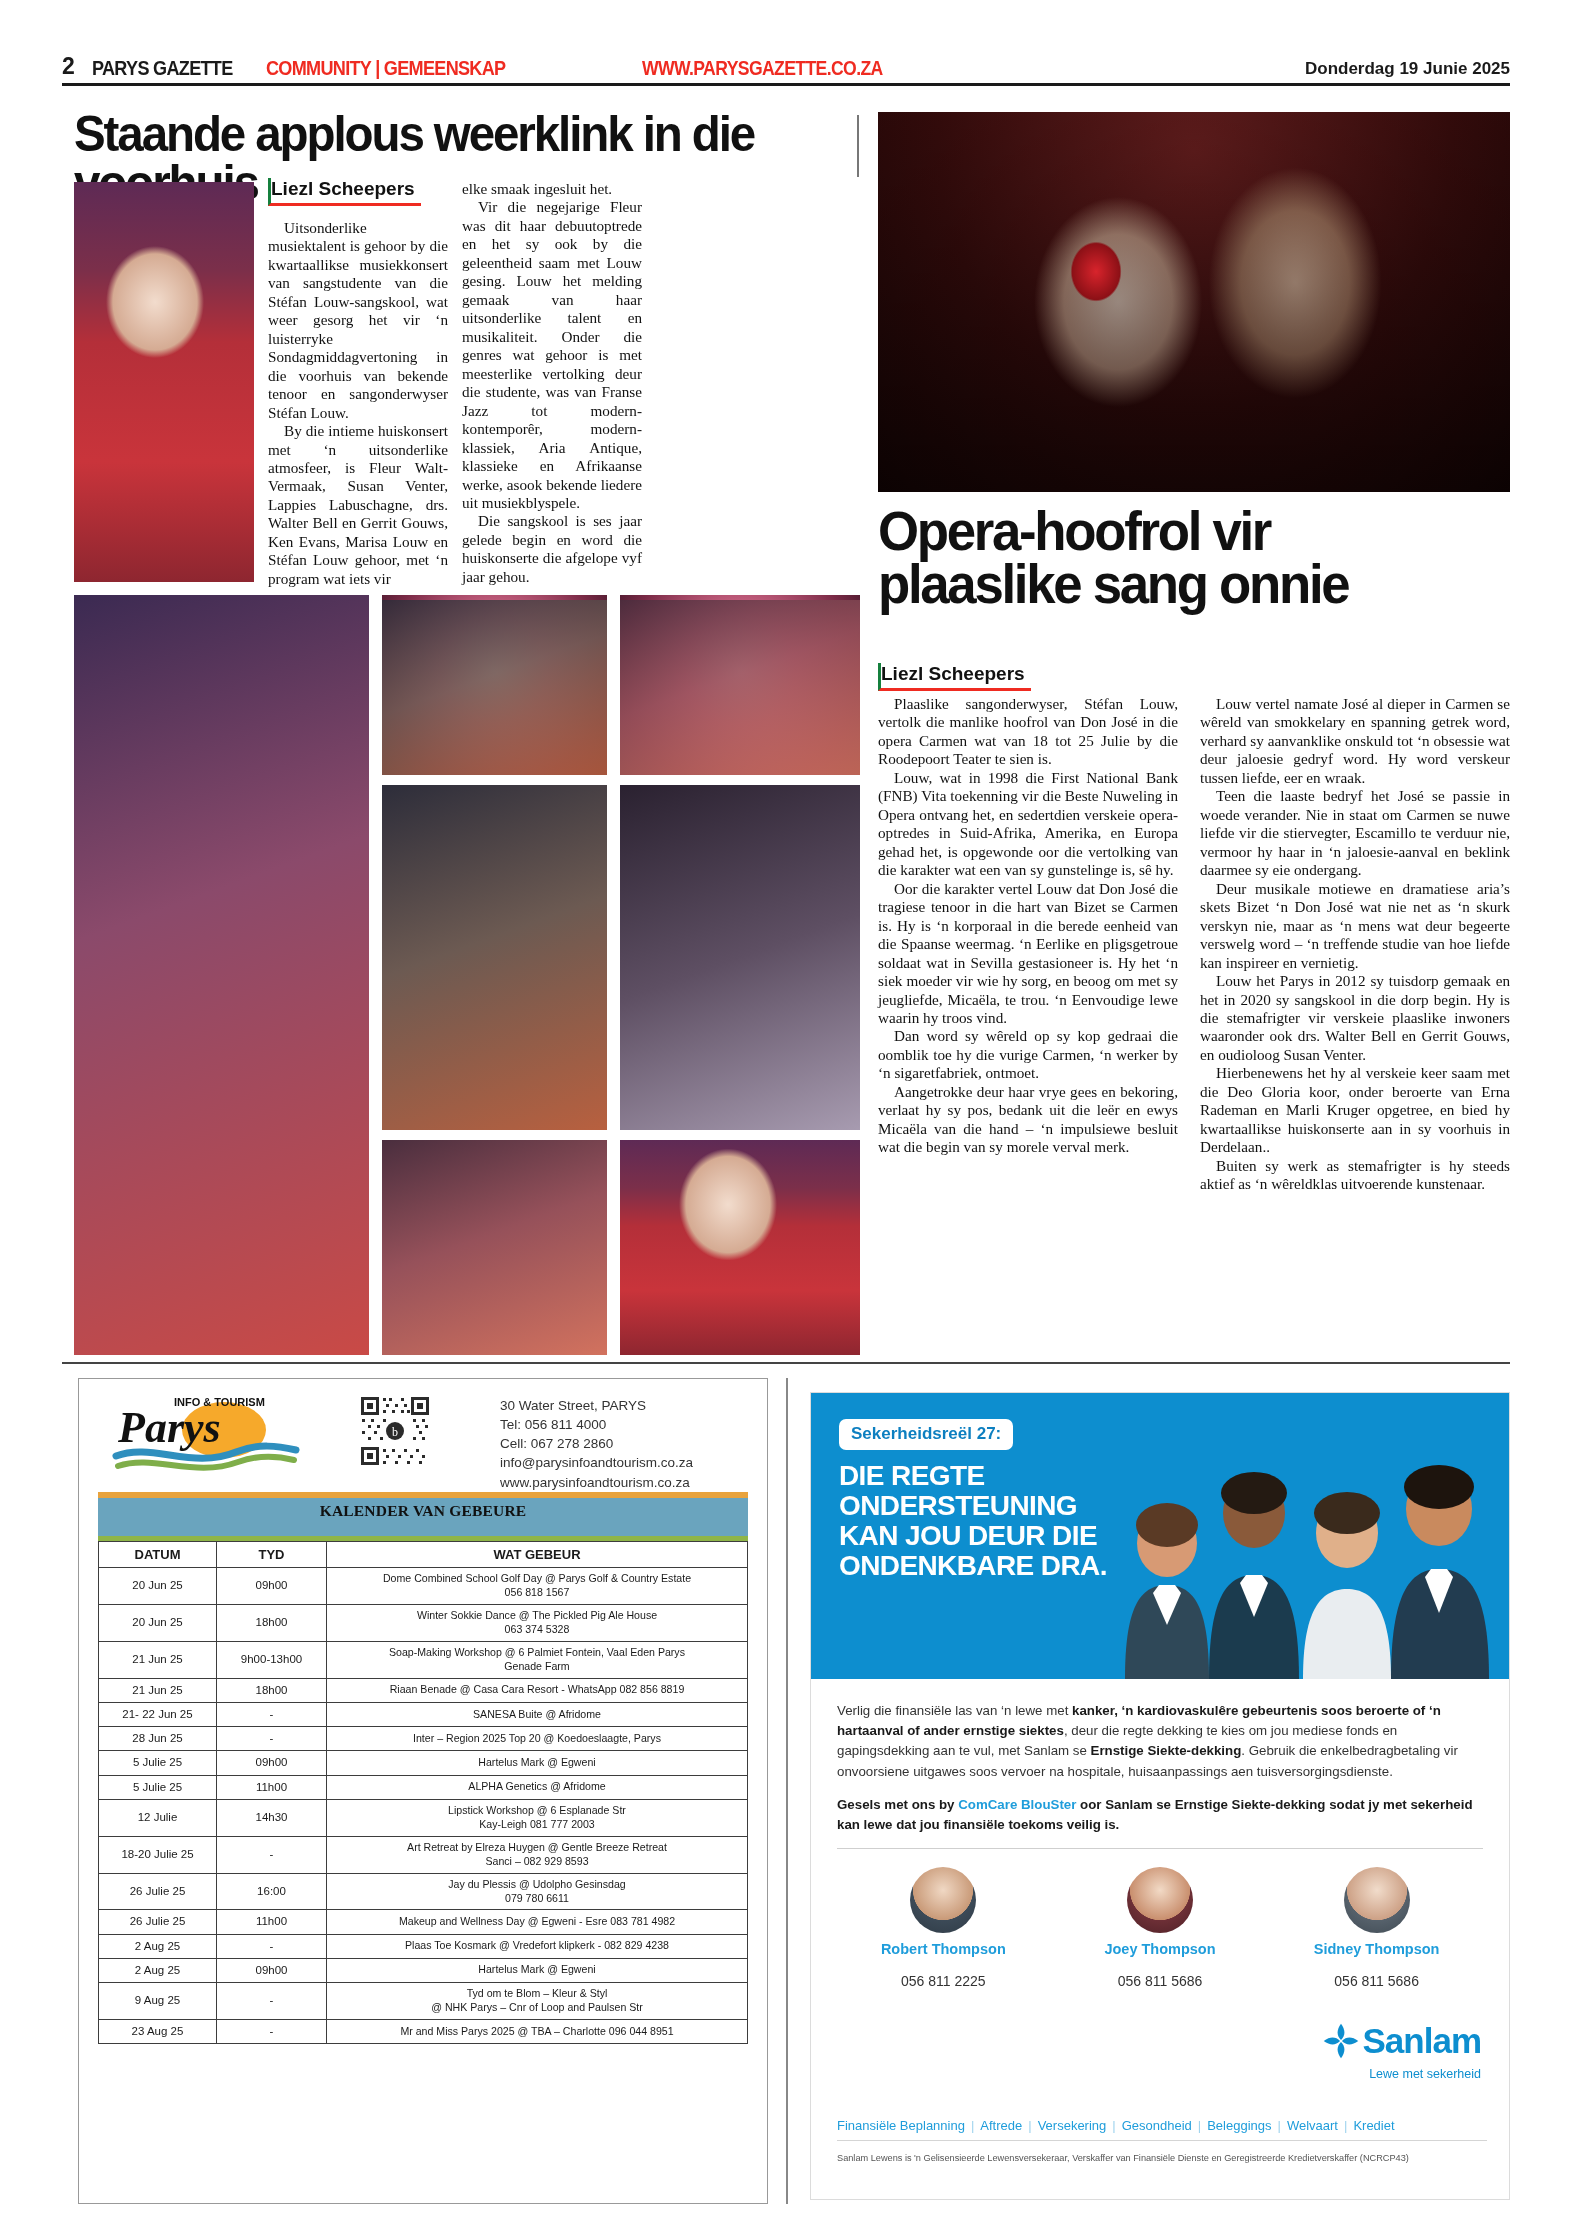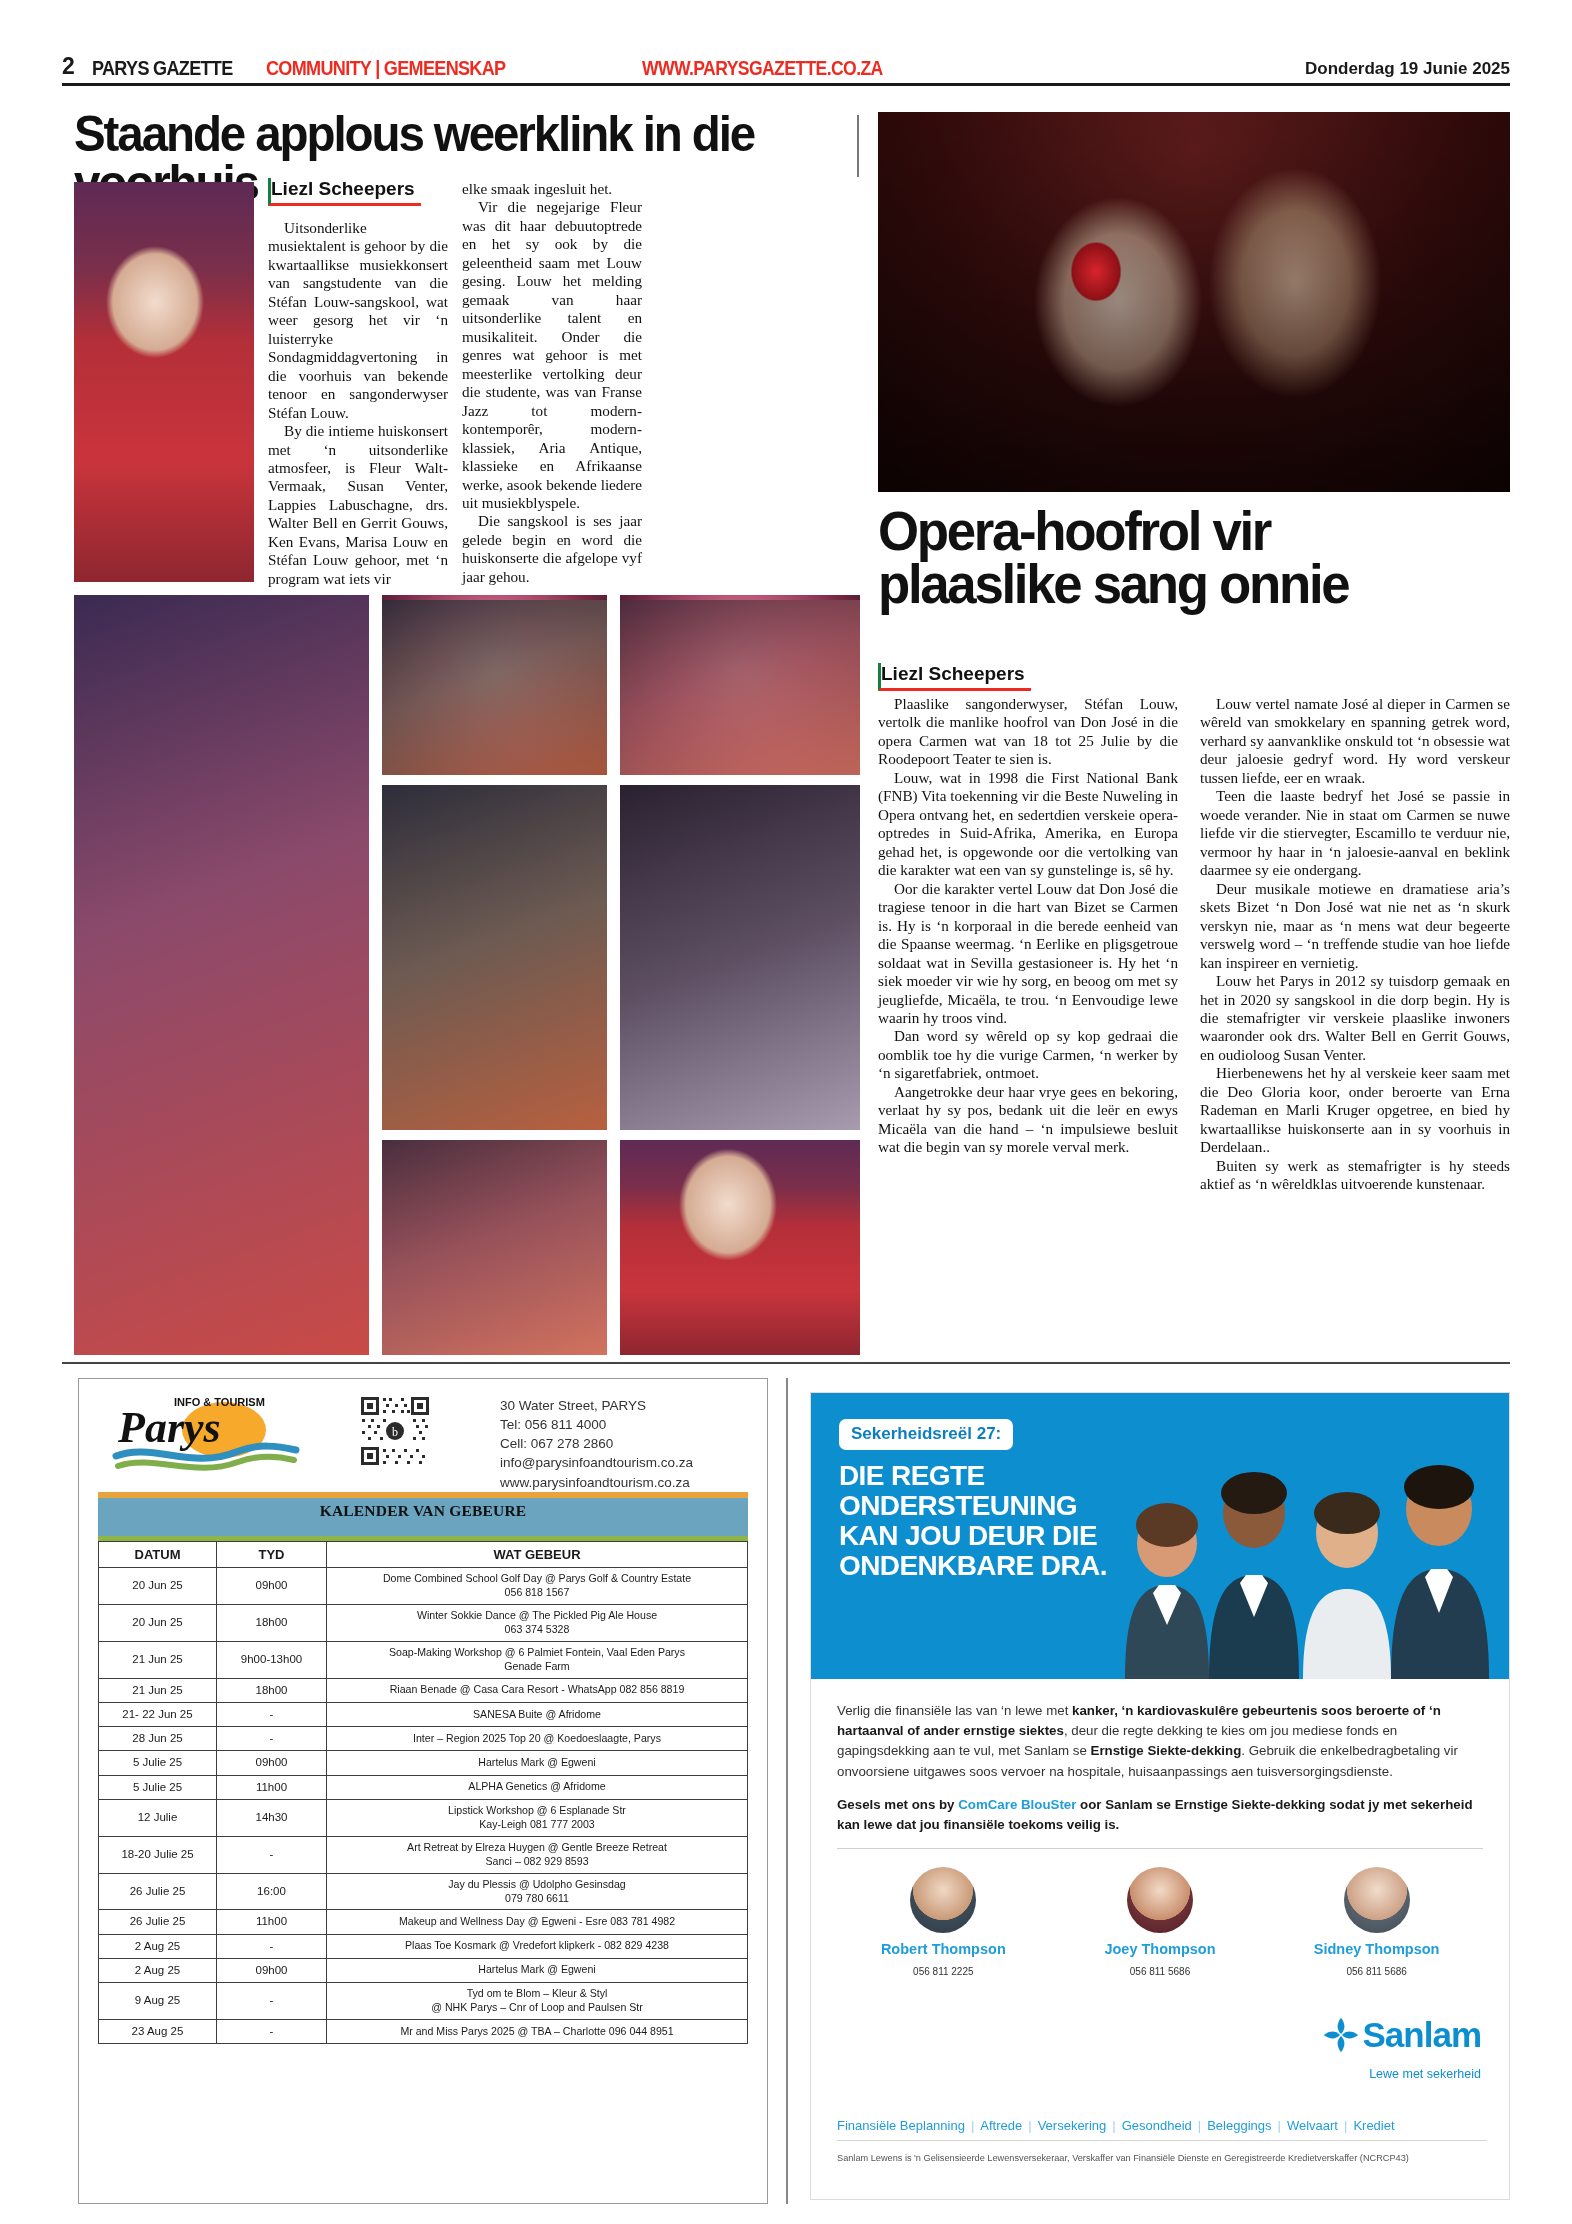--- a/index.html
+++ b/index.html
@@ -170,26 +170,26 @@
   }
   .ad-body b { color:#1a1a1a; }
   .ad-body .lnk { color:#1f9ddb; font-weight:700; }
   .ad-body p { margin:0 0 13px 0; }
   .ad-rule { margin:4px 26px 0 26px; height:1px; background:#cfcfcf; }
 
   .advisors { display:flex; justify-content:space-around; padding:18px 24px 0 24px; }
   .adv { text-align:center; width:170px; }
   .adv-ph { width:66px; height:66px; border-radius:50%; margin:0 auto 8px auto; overflow:hidden; background:#cfd8dd; }
   .adv-name { font-family:"Liberation Sans", sans-serif; font-weight:700; font-size:14.5px; color:#1f9ddb; }
-  .adv-tel { font-family:"Liberation Sans", sans-serif; font-size:10px; color:#333; margin-top:9px; }
+  .adv-tel { font-family:"Liberation Sans", sans-serif; font-size:14px; color:#333; margin-top:16px; }
 
   .sanlam-logo { position:absolute; right:28px; bottom:118px; text-align:right; }
   .sl-row { display:flex; align-items:flex-start; justify-content:flex-end; gap:2px; }
   .sl-word { font-family:"Liberation Sans", sans-serif; font-weight:700; font-size:35px; color:#0d8ecf; letter-spacing:-1px; }
-  .sl-tag { font-family:"Liberation Sans", sans-serif; font-size:12.5px; color:#0d8ecf; margin-top:8px; }
+  .sl-tag { font-family:"Liberation Sans", sans-serif; font-size:12.5px; color:#0d8ecf; margin-top:2px; }
 
   .ad-links {
     position:absolute; left:26px; bottom:66px; width:650px;
     font-family:"Liberation Sans", sans-serif; font-size:13px; color:#1f9ddb;
   }
   .ad-links span.sep { color:#9fd3ee; padding:0 6px; }
   .ad-discl {
     position:absolute; left:26px; bottom:34px; width:660px;
     font-family:"Liberation Sans", sans-serif; font-size:9.2px; color:#555; line-height:1.3;
   }

